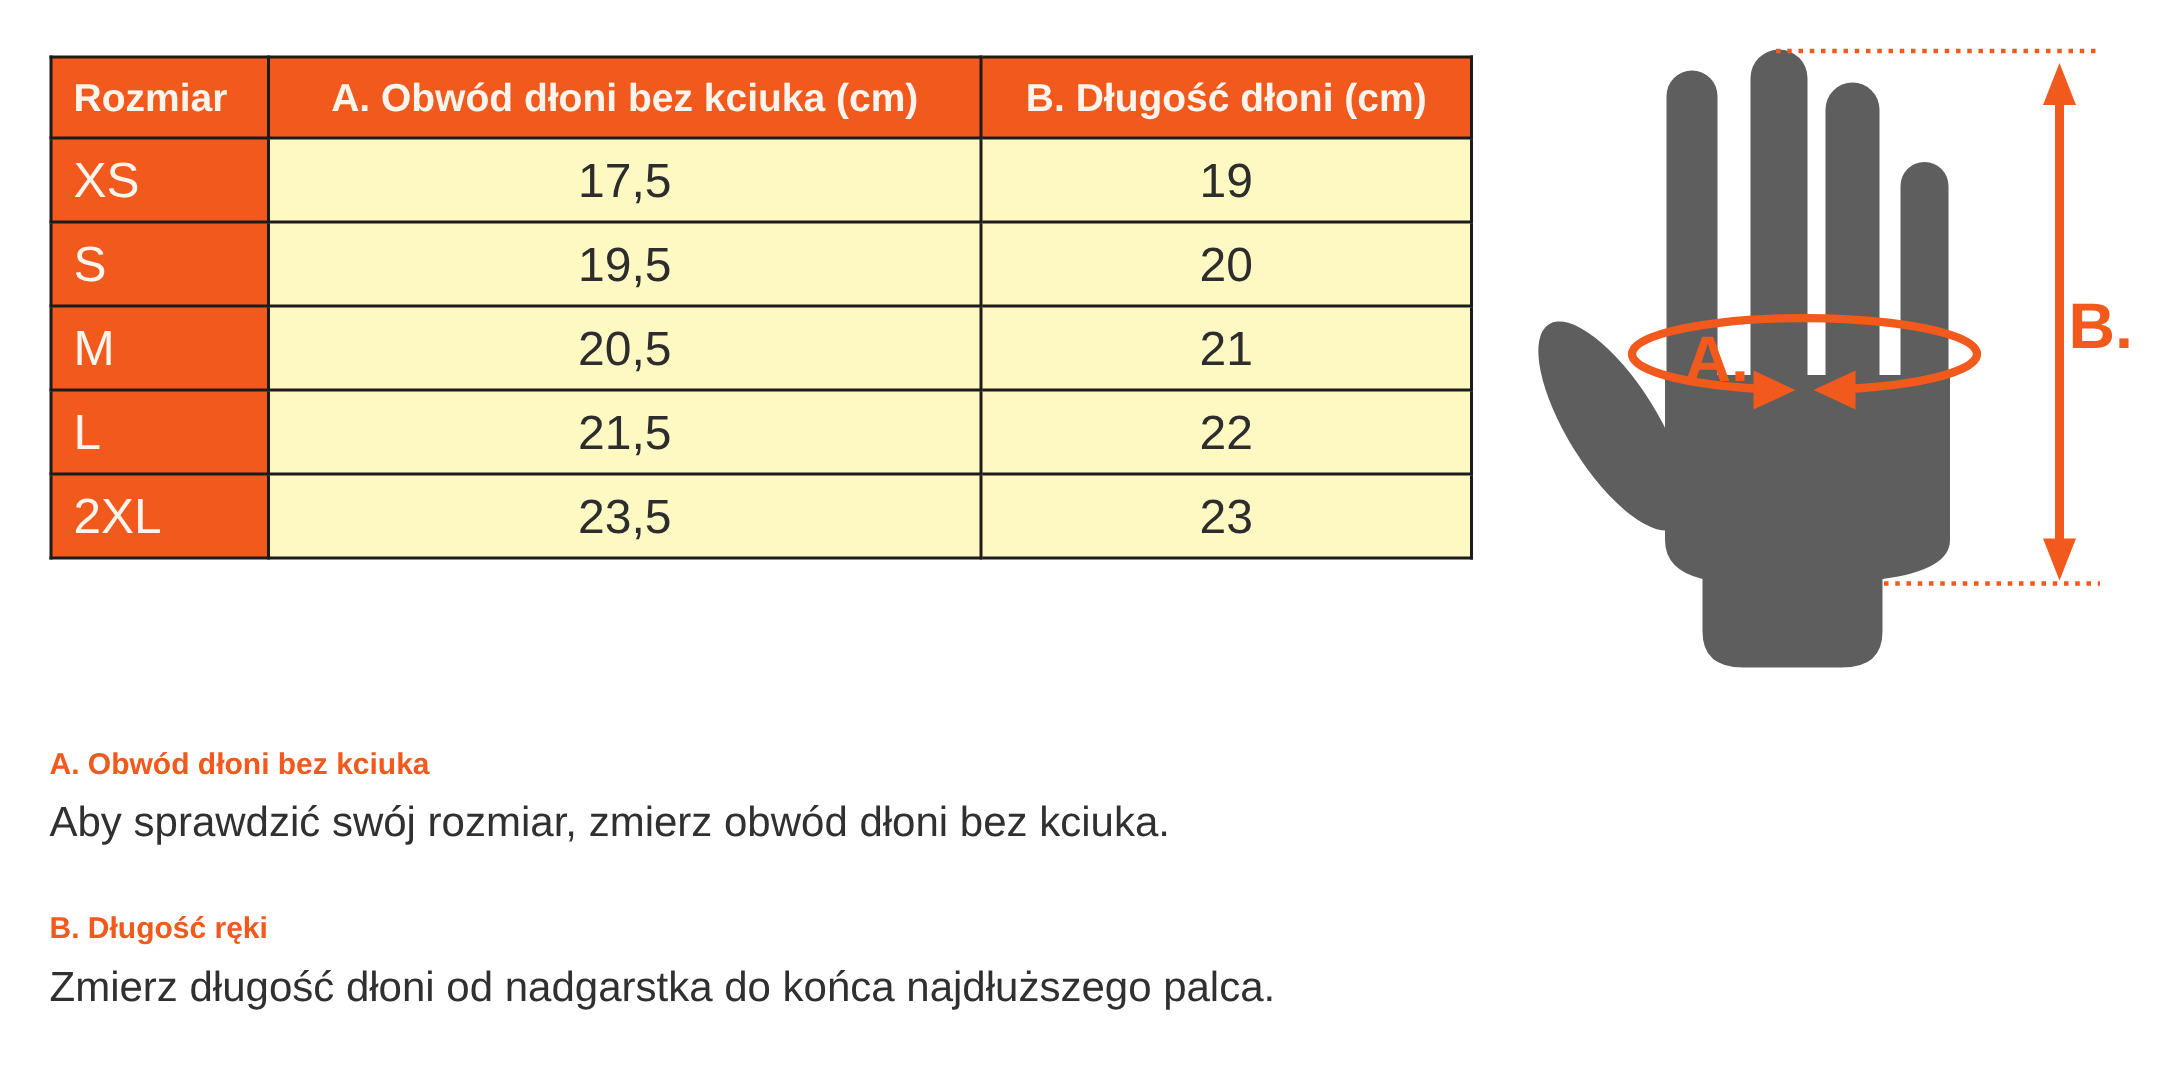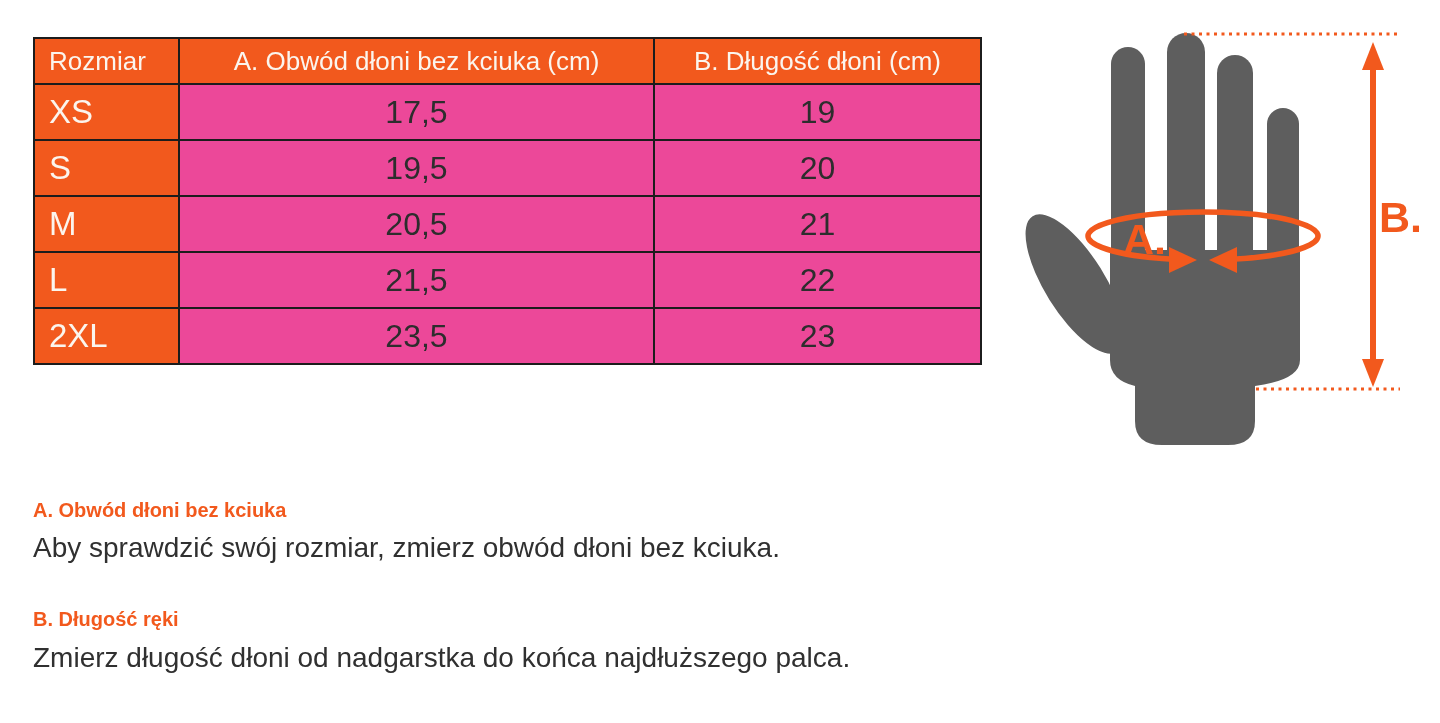--- a/index.html
+++ b/index.html
@@ -6,26 +6,26 @@
   html, body { width: 1440px; height: 723px; background: #ffffff; overflow: hidden; }
   body { position: relative; font-family: "Liberation Sans", sans-serif; }
 
   
   .size-table-wrap { position: absolute; left: 33px; top: 37px; }
   table.size-table { border-collapse: collapse; table-layout: fixed; width: 947px; }
   table.size-table th, table.size-table td { border: 2px solid var(--table_border, #1c1c1c); }
   table.size-table thead th {
     background: var(--accent, #F2591D);
     color: var(--header_text, #FBF5EE);
-    font-weight: normal; font-size: 26px; height: 46px;
+    font-weight: bold; font-size: 26px; height: 54px;
     text-align: center; vertical-align: middle;
   }
   table.size-table thead th.size-col { text-align: left; padding-left: 14px; }
   table.size-table tbody td {
-    height: 56px; vertical-align: middle; background: #ec4899;
+    height: 56px; vertical-align: middle; background: #fef9c3;
     color: var(--cell_text, #2d2d2d); font-size: 32px; text-align: center;
   }
   table.size-table tbody td.size-cell {
     background: var(--accent, #F2591D);
     color: var(--header_text, #FBF5EE);
     font-size: 33px; text-align: left; padding-left: 14px;
   }
 
   
   .note-heading { position: absolute; left: 33px; color: var(--accent, #F2591D); font-weight: bold; font-size: 20px; line-height: 1.15; }

